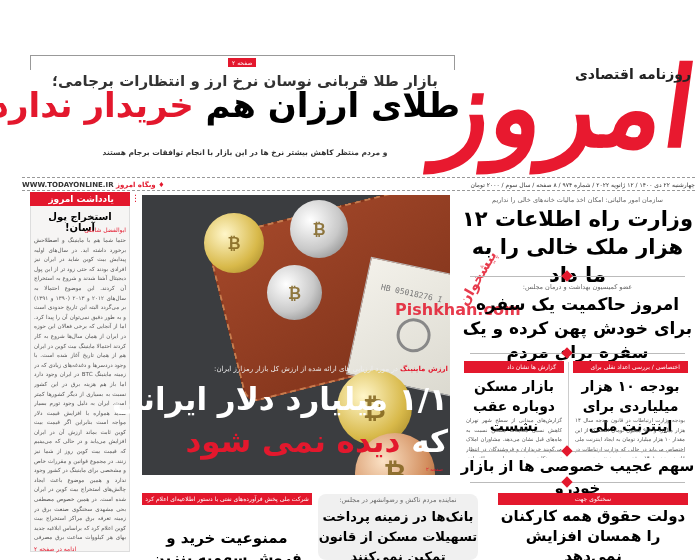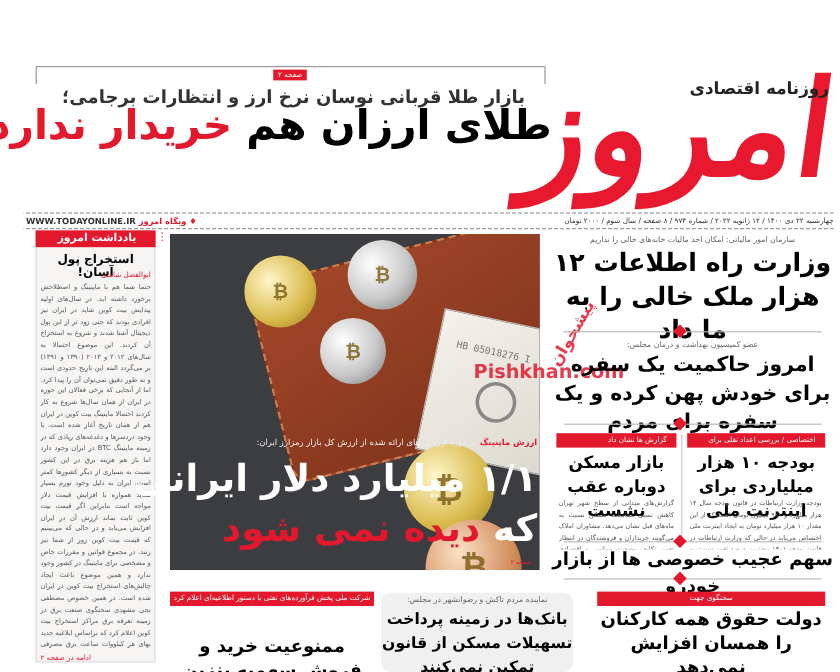--- a/index.html
+++ b/index.html
@@ -67,20 +67,21 @@
 <div class="abs masthead-sub">روزنامه اقتصادی</div>
 
 <div class="abs lead-box"></div>
 <div class="abs lead-tag page-tag">صفحه ۲</div>
 <div class="abs lead-kicker">بازار طلا قربانی نوسان نرخ ارز و انتظارات برجامی؛</div>
 <div class="abs lead-headline">
   <span>طلای ارزان هم</span>
   <span class="red">خریدار ندارد!</span>
 </div>
 <div class="abs lead-body">
+  <div>و مردم منتظر کاهش بیشتر نرخ ها در این بازار با انجام توافقات برجام هستند</div>
 </div>
 
 <div class="abs rule" style="left:20px;top:177px;width:675px;"></div>
 <div class="abs dateline">چهارشنبه ۲۲ دی ۱۴۰۰ / ۱۲ ژانویه ۲۰۲۲ / شماره ۹۷۴ / ۸ صفحه / سال سوم / ۲۰۰۰ تومان</div>
 <div class="abs website">
   <span>WWW.TODAYONLINE.IR</span>
   <span class="lbl">وبگاه امروز</span>
   <span class="lbl">♦</span>
 </div>
 <div class="abs rule" style="left:20px;top:190px;width:675px;"></div>

